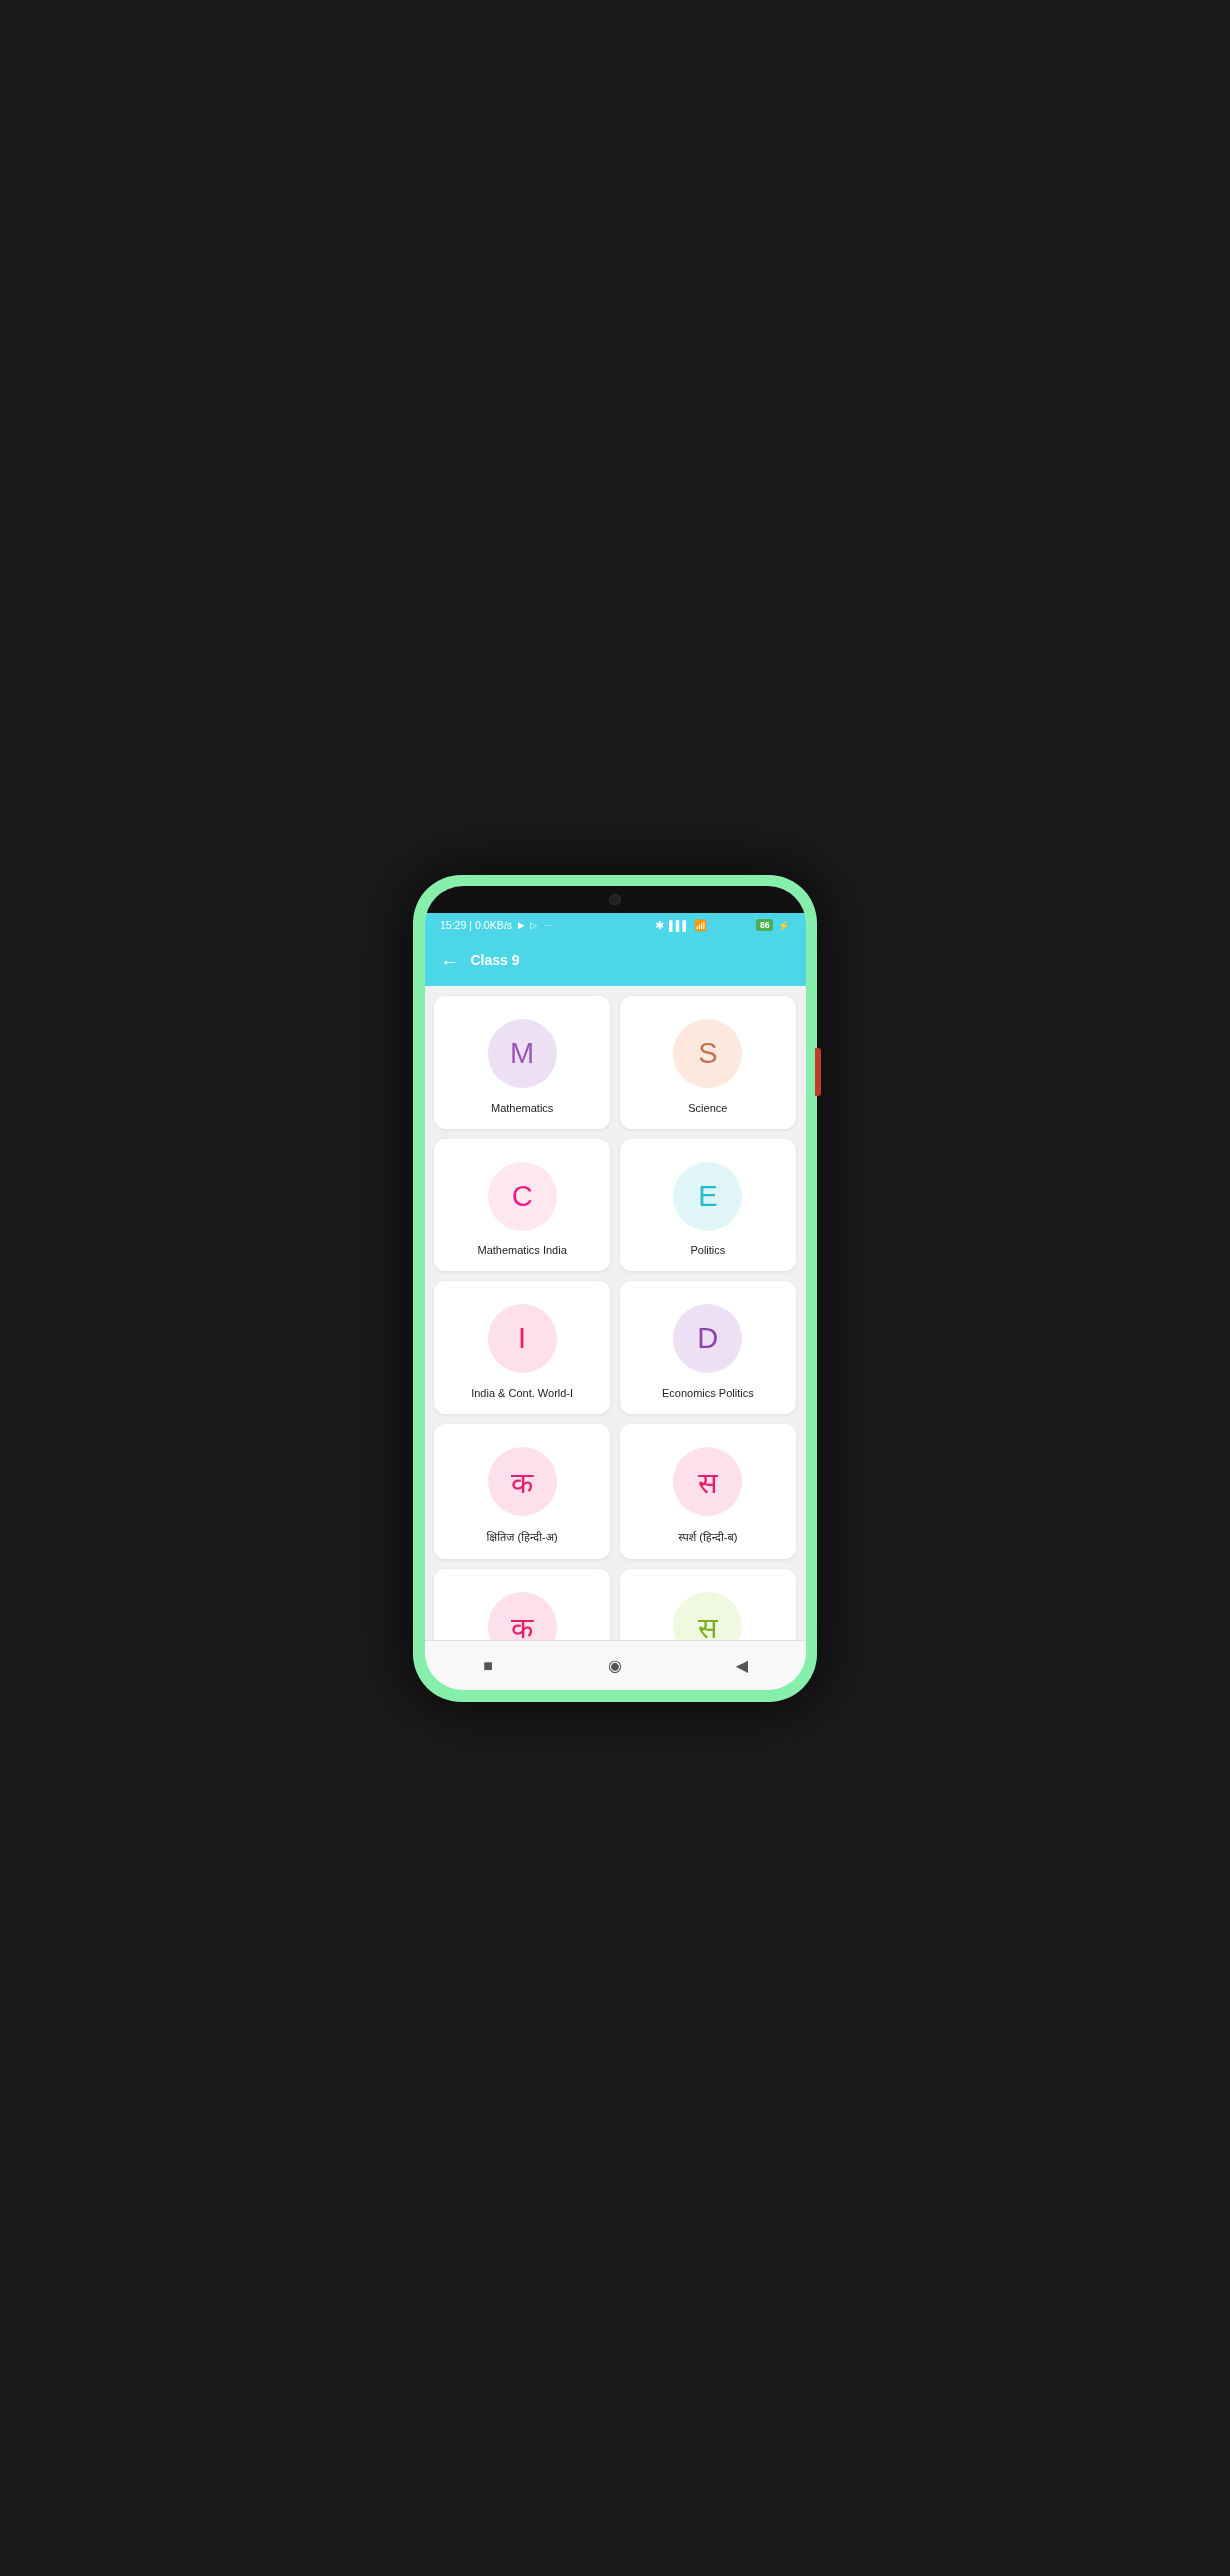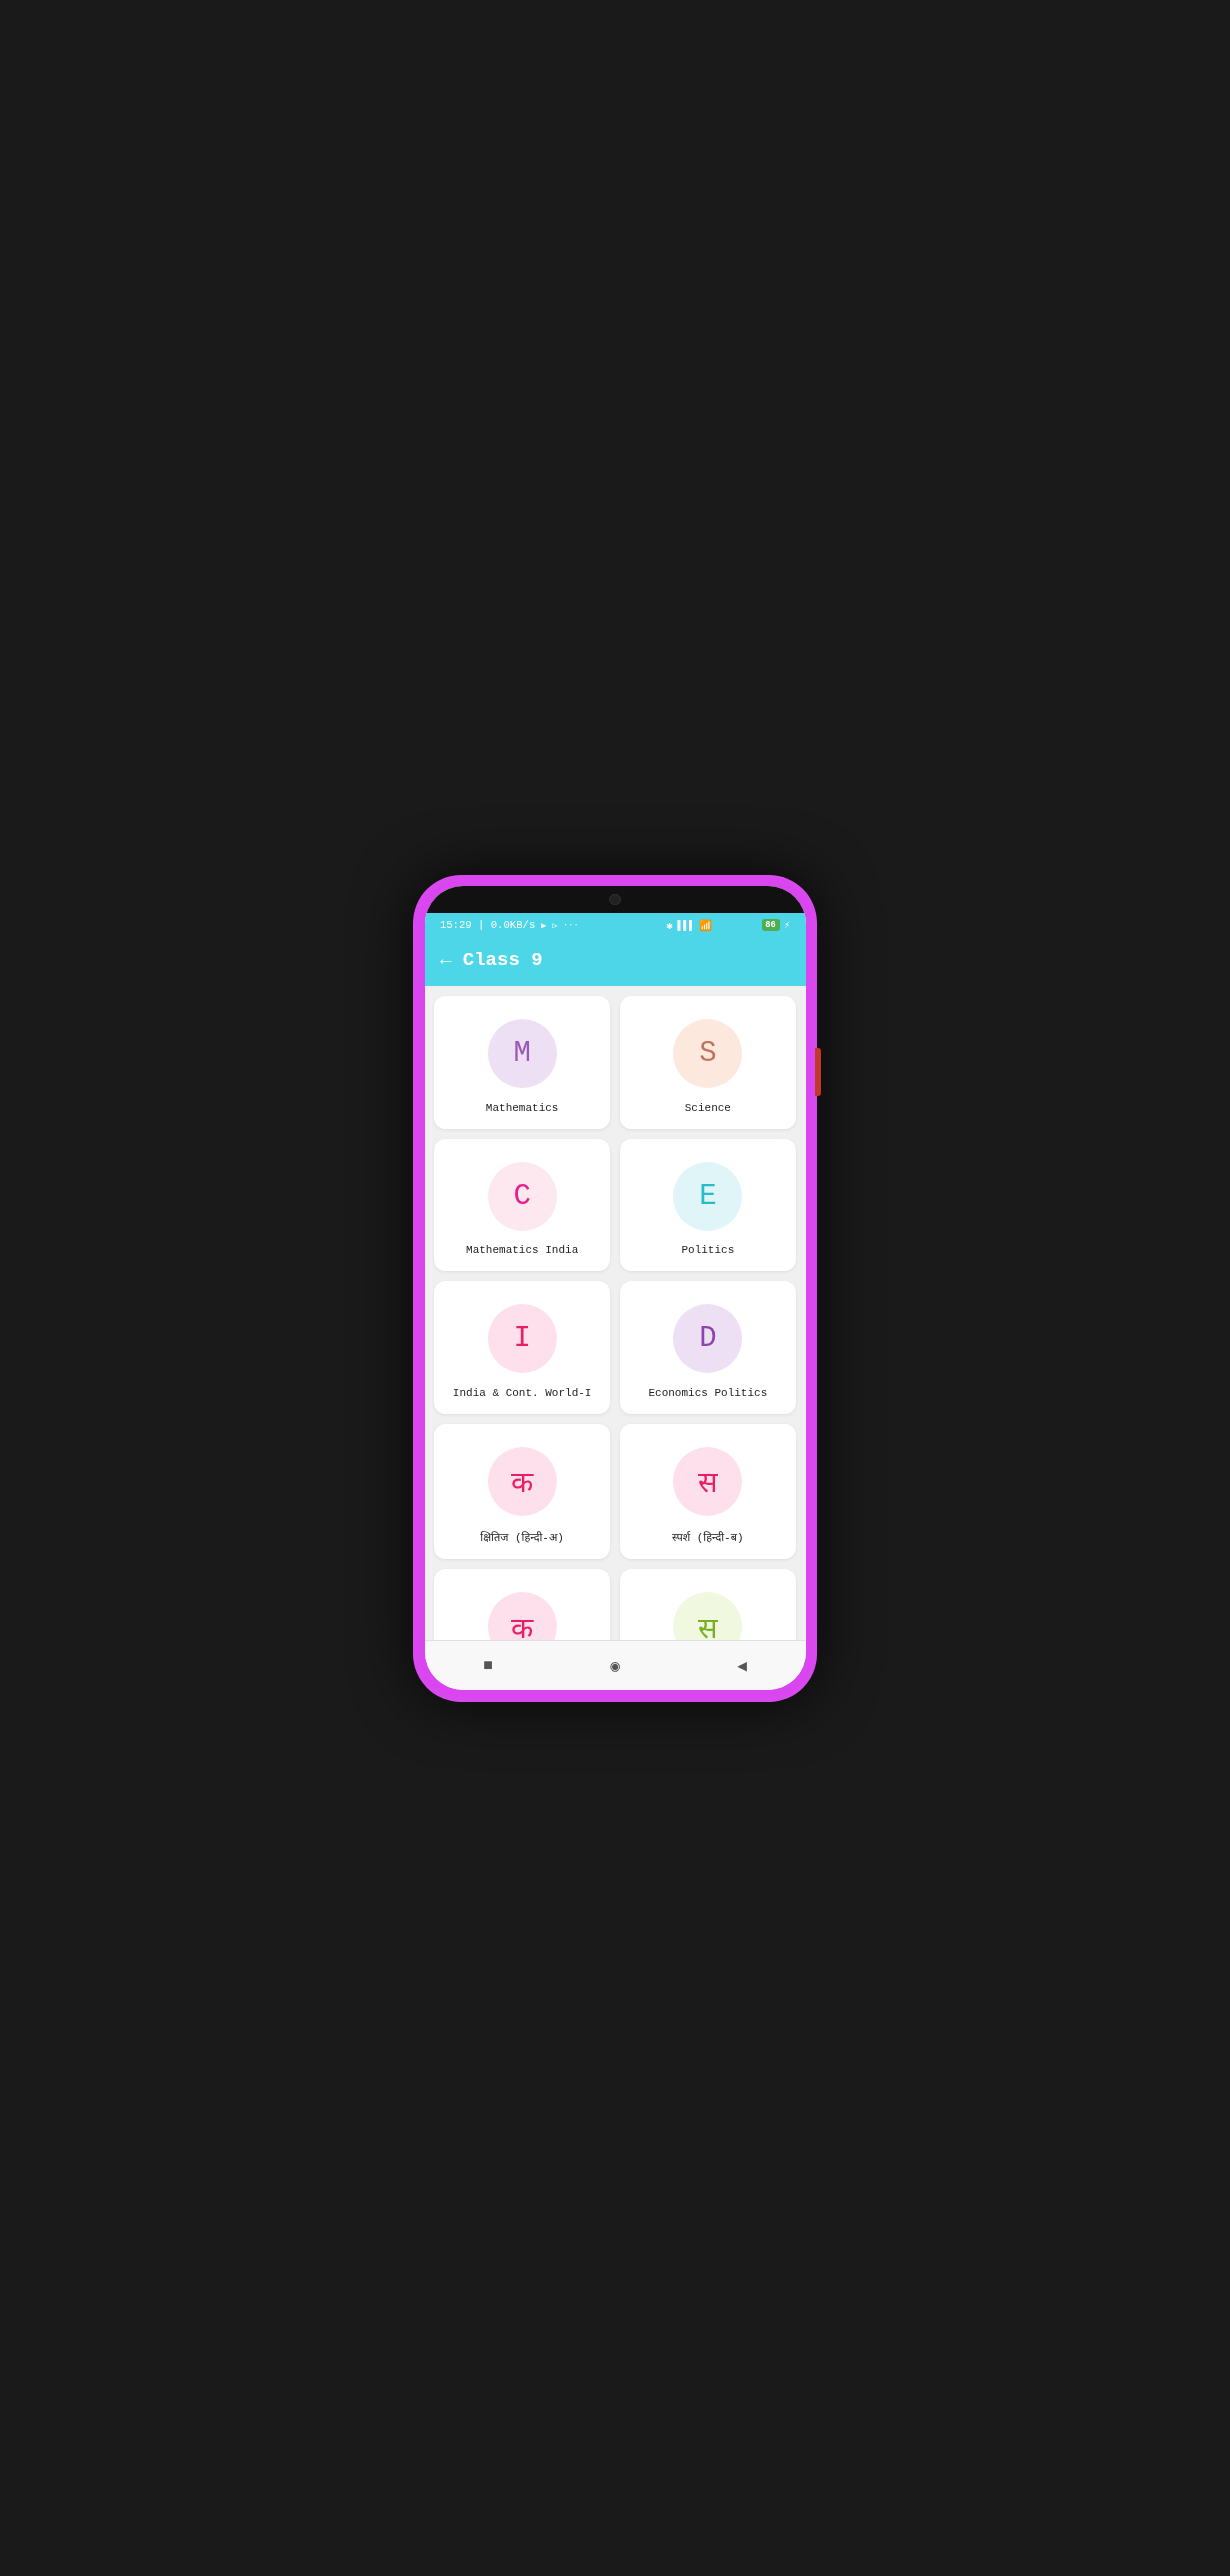--- a/index.html
+++ b/index.html
@@ -9,26 +9,25 @@
       display: flex;
       justify-content: center;
       align-items: center;
       min-height: 100vh;
       font-family: 'Segoe UI', Arial, sans-serif;
     }
 
     .phone-frame {
       width: 404px;
       height: 827px;
-      background: #d946ef;
+      background: #86efac;
       border-radius: 48px;
       padding: 11.5px;
       box-shadow: 0 0 58px rgba(0,0,0,0.8), inset 0 0 9.6px rgba(255,255,255,0.05);
       position: relative;
-      font-family: Liberation Mono, monospace;
     }
 
     .phone-inner {
       width: 100%;
       height: 100%;
       background: #f5f5f5;
       border-radius: 38px;
       overflow: hidden;
       display: flex;
       flex-direction: column;
@@ -104,21 +103,21 @@
     }
 
     .back-arrow {
       color: #fff;
       font-size: 19px;
       cursor: pointer;
     }
 
     .header-title {
       color: #fff;
-      font-size: 19px;
+      font-size: 14px;
       font-weight: 600;
     }
 
     
     .content-area {
       flex: 1;
       overflow-y: auto;
       background: #f0f0f0;
       padding: 9.6px;
     }

